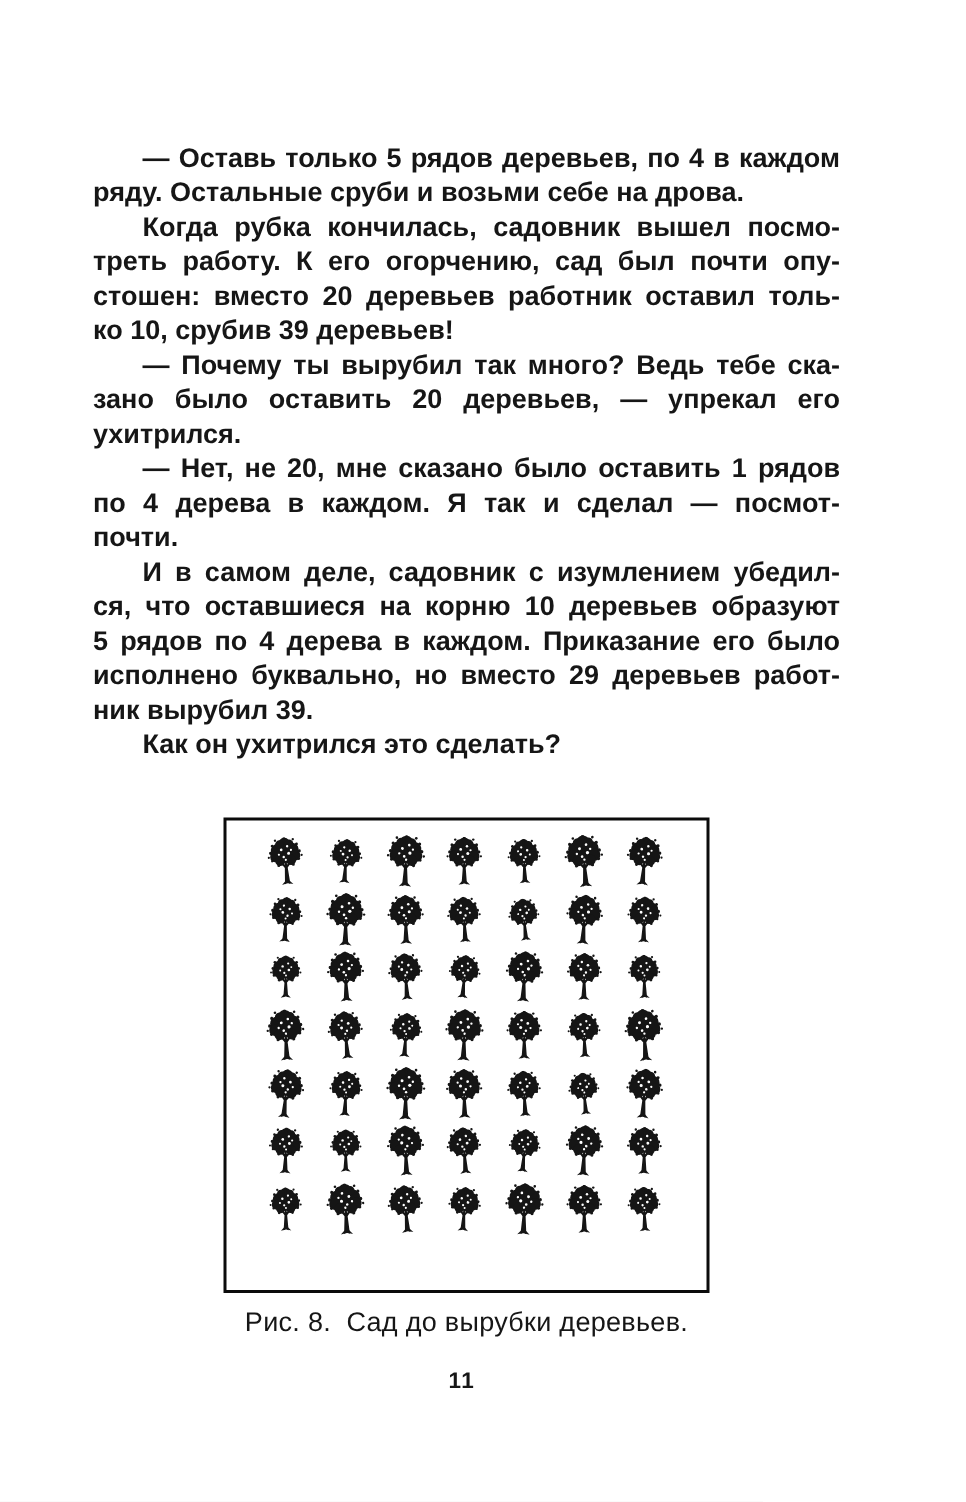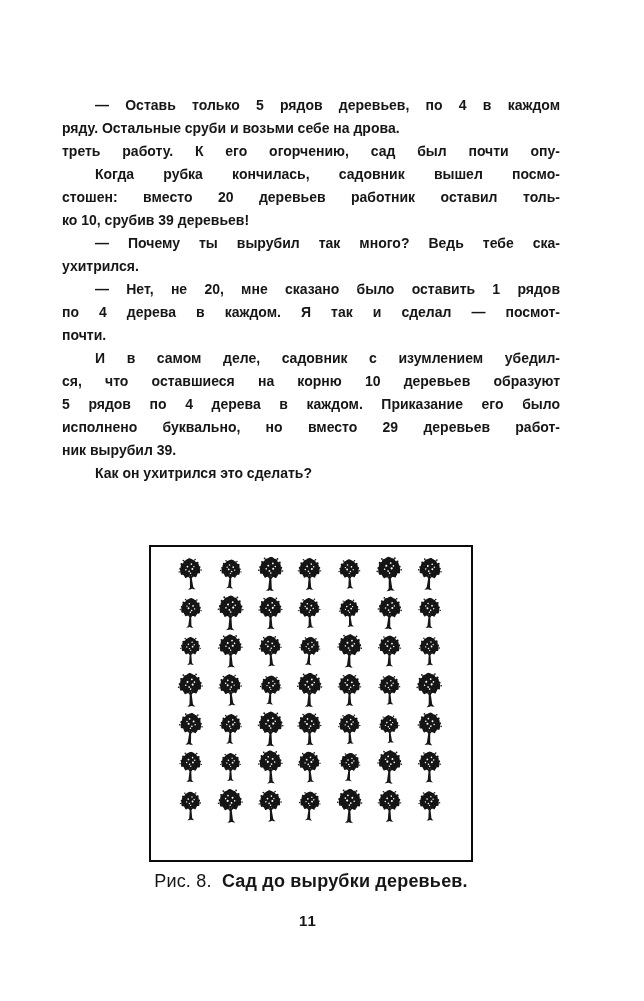--- a/index.html
+++ b/index.html
@@ -8,21 +8,21 @@
     background:#f4f4f2;
     font-family:"Liberation Sans",sans-serif;
   }
   .page{
     position:relative;width:644px;height:1001px;
     background:#ffffff;overflow:hidden;color:#161616;
   }
   
   .text-block{
     position:absolute;left:62px;top:94px;width:498px;
-    font-size:14px;line-height:23px;font-weight:700;
+    font-size:18px;line-height:23px;font-weight:700;
     color:#161616;
   }
   .line{
     height:23px;overflow:visible;
     text-align:justify;text-align-last:justify;
     white-space:normal;
   }
   .line.indent{text-indent:33px;}
   .line.last{text-align:center;text-align-last:left;}
   
@@ -40,43 +40,44 @@
     place-items:center;
   }
   .tree{width:31px;height:35px;display:block;}
   
   .caption{
     position:absolute;left:139px;top:871px;width:344px;
     text-align:center;font-size:18px;color:#161616;
     letter-spacing:0.2px;white-space:nowrap;
   }
   .cap-label{font-weight:400;}
-  .cap-text{font-weight:700;margin-left:5px;}
+  .cap-text{font-weight:400;margin-left:5px;}
   
   .pagenum{
     position:absolute;left:0;top:912px;width:644px;
     text-align:center;font-size:15px;font-weight:700;
     letter-spacing:1px;color:#161616;
     transform:translateX(-14px);
   }
   .svg-defs{position:absolute;width:0;height:0;overflow:hidden;}
 </style>
 </head>
 <body>
 
 <div class="page">
 
   <div class="text-block">
       <div class="line indent">— Оставь только 5 рядов деревьев, по 4 в каждом</div>
       <div class="line last">ряду. Остальные сруби и возьми себе на дрова.</div>
+      <div class="line indent">Когда рубка кончилась, садовник вышел посмо-</div>
       <div class="line">треть работу. К его огорчению, сад был почти опу-</div>
-      <div class="line indent">Когда рубка кончилась, садовник вышел посмо-</div>
       <div class="line">стошен: вместо 20 деревьев работник оставил толь-</div>
       <div class="line last">ко 10, срубив 39 деревьев!</div>
       <div class="line indent">— Почему ты вырубил так много? Ведь тебе ска-</div>
+      <div class="line">зано было оставить 20 деревьев, — упрекал его</div>
       <div class="line last">ухитрился.</div>
       <div class="line indent">— Нет, не 20, мне сказано было оставить 1 рядов</div>
       <div class="line">по 4 дерева в каждом. Я так и сделал — посмот-</div>
       <div class="line last">почти.</div>
       <div class="line indent">И в самом деле, садовник с изумлением убедил-</div>
       <div class="line">ся, что оставшиеся на корню 10 деревьев образуют</div>
       <div class="line">5 рядов по 4 дерева в каждом. Приказание его было</div>
       <div class="line">исполнено буквально, но вместо 29 деревьев работ-</div>
       <div class="line last">ник вырубил 39.</div>
       <div class="line indent last">Как он ухитрился это сделать?</div>

